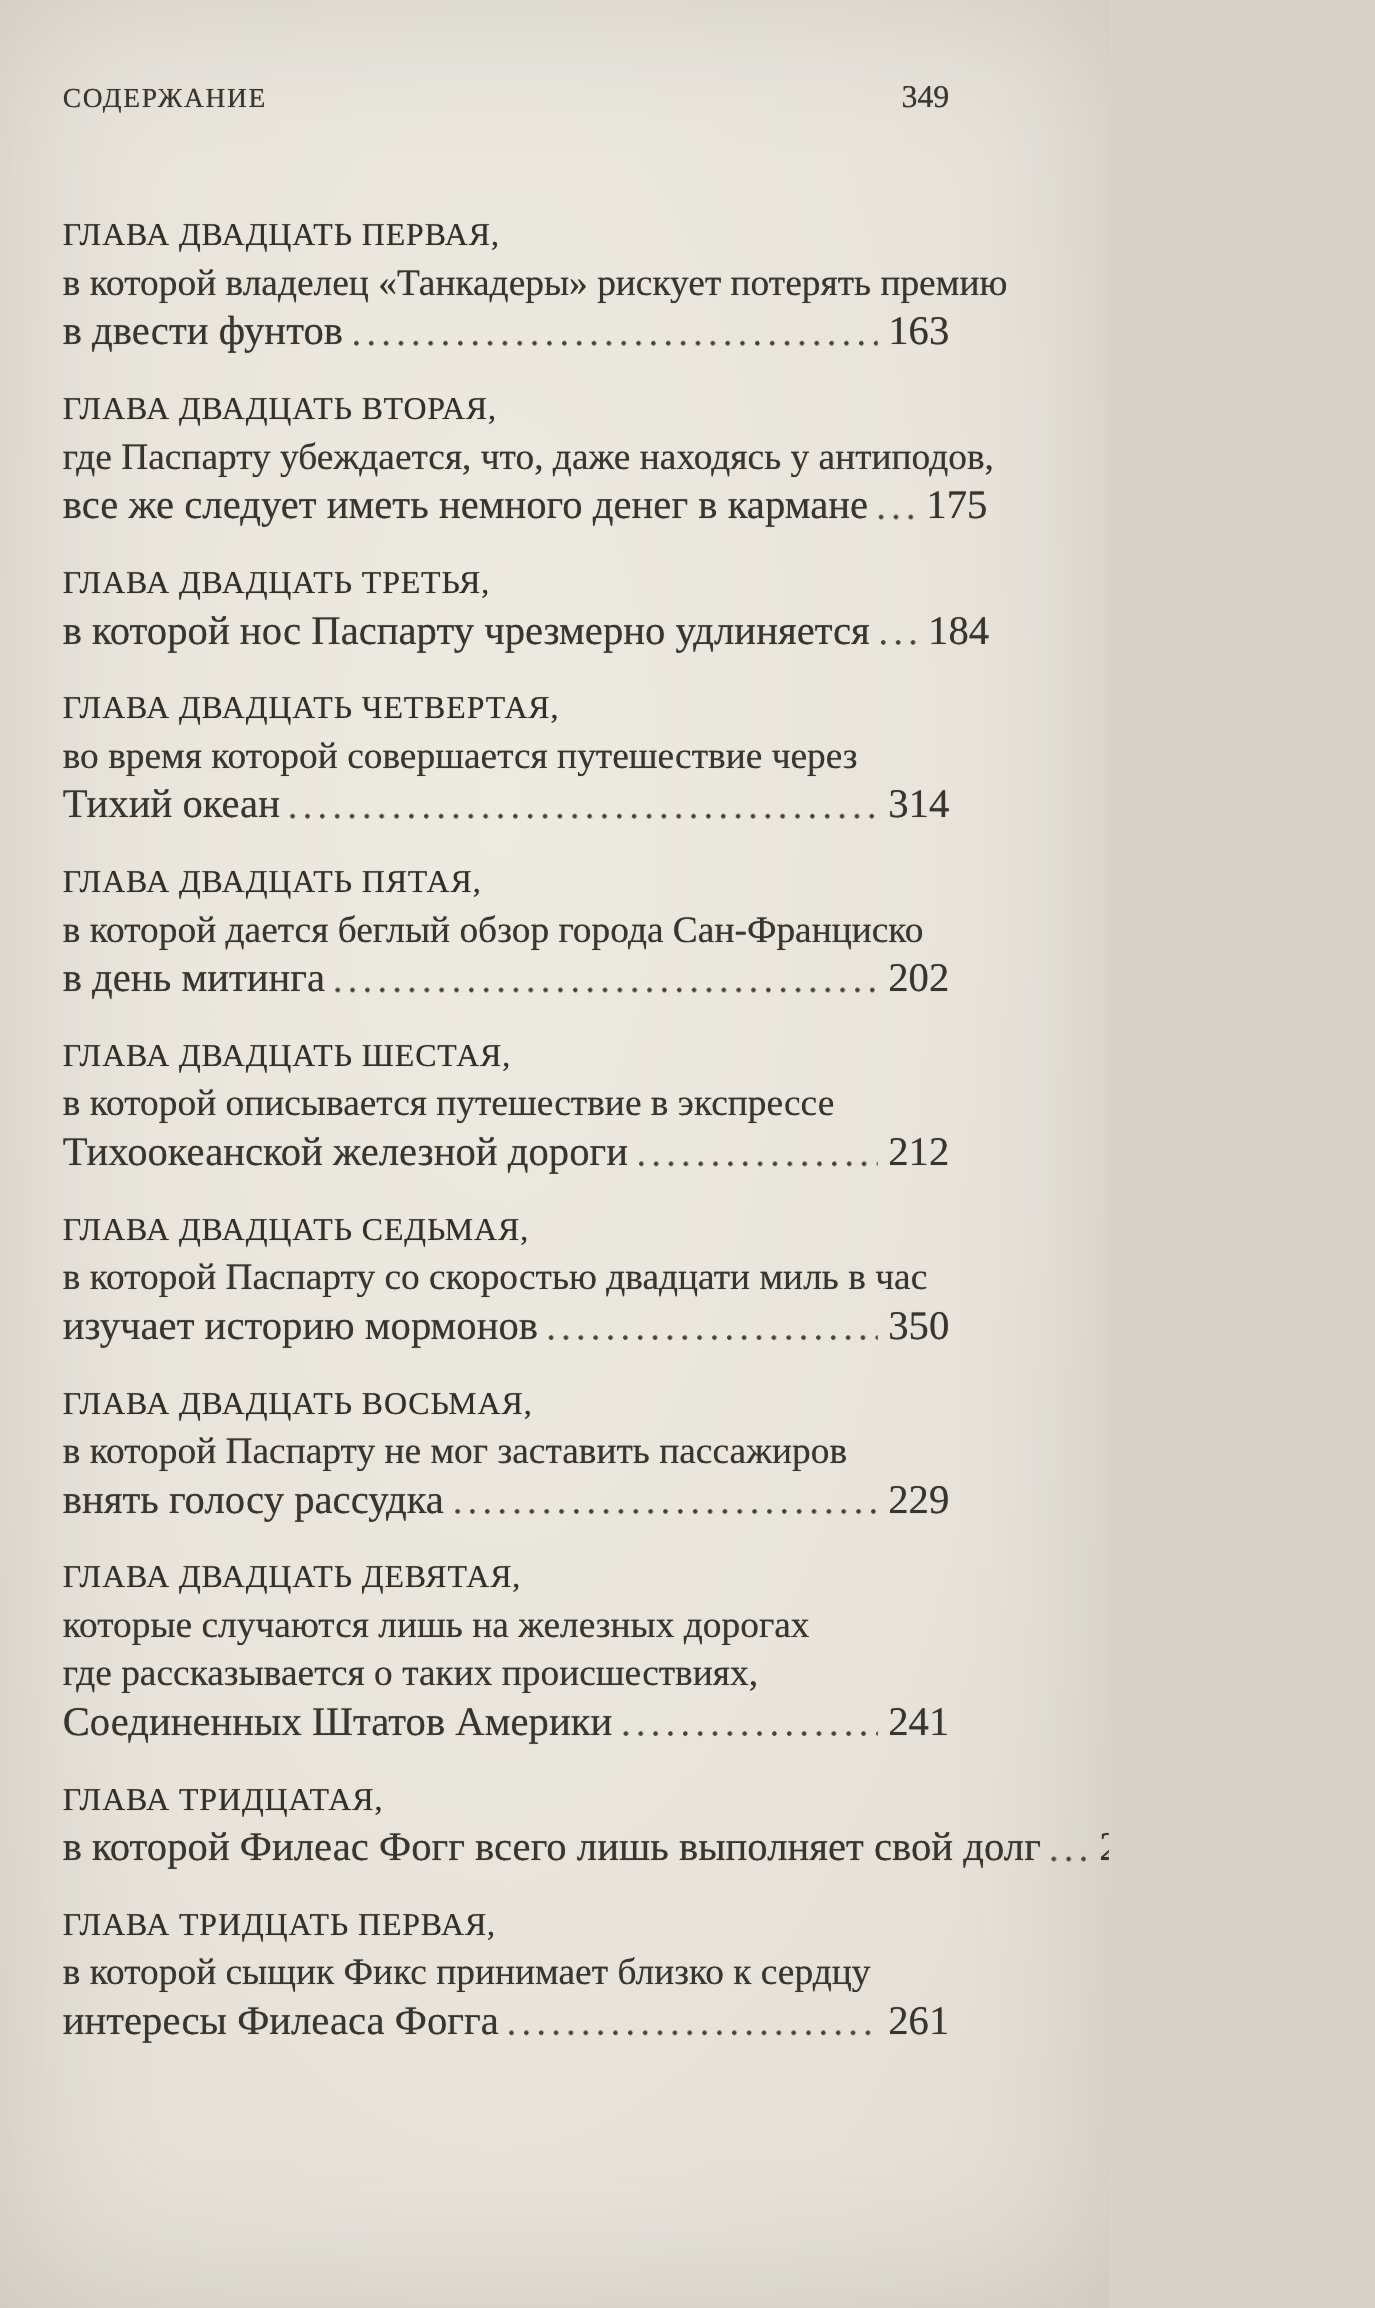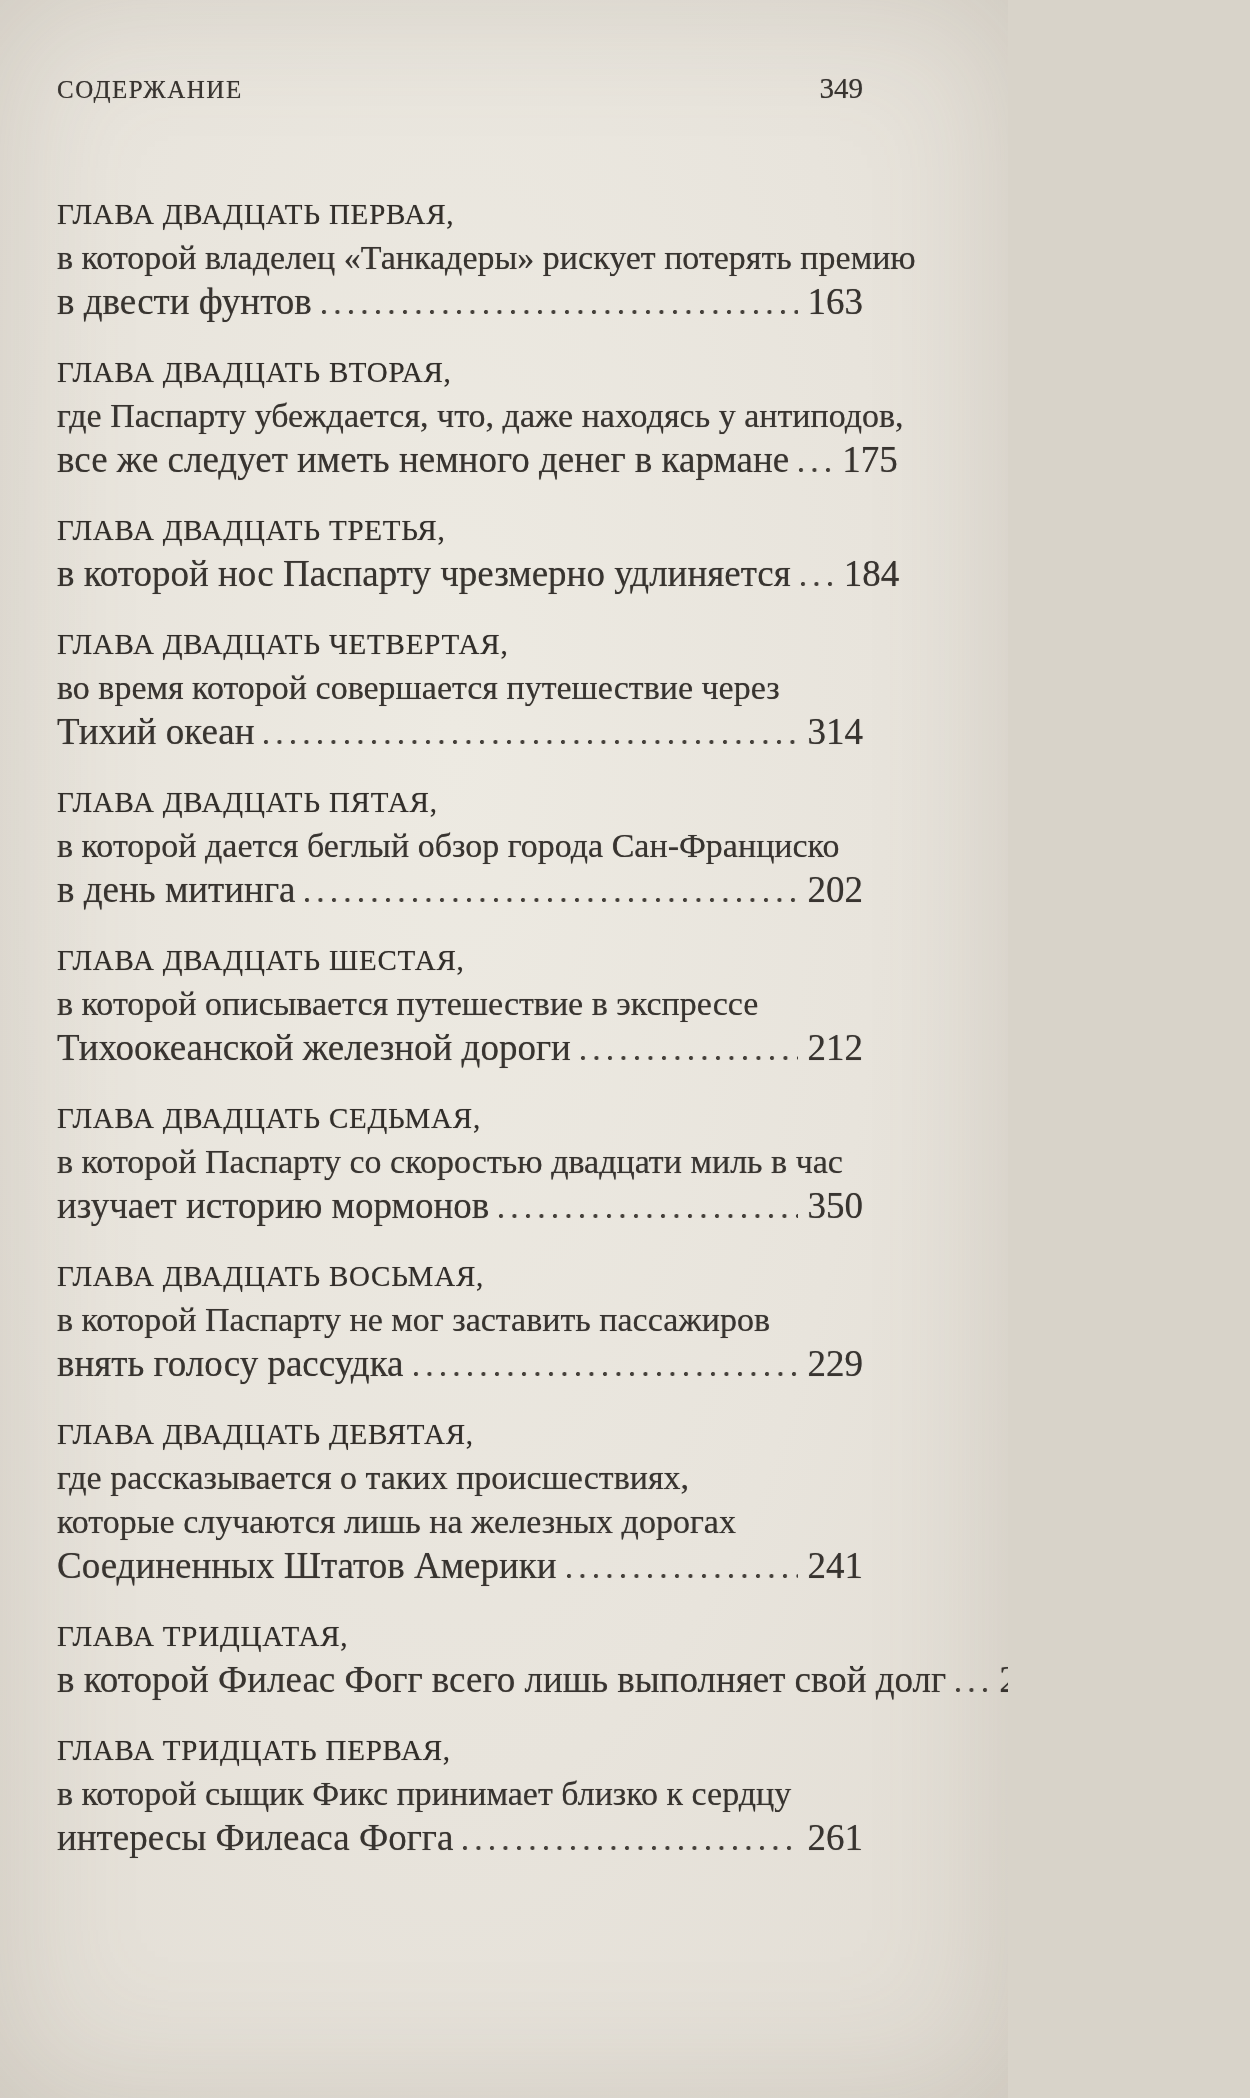--- a/index.html
+++ b/index.html
@@ -185,22 +185,22 @@
     <div class="tail">
       <span class="tail-text">внять голосу рассудка</span>
       <span class="leader"></span>
       <span class="page-num">229</span>
     </div>
   </div>
 
   <div class="entry">
     <div class="entry-title">ГЛАВА ДВАДЦАТЬ ДЕВЯТАЯ,</div>
     <div>
+            <div class="line">которые случаются лишь на железных дорогах</div>
             <div class="line">где рассказывается о таких происшествиях,</div>
-            <div class="line">которые случаются лишь на железных дорогах</div>
           </div>
     <div class="tail">
       <span class="tail-text">Соединенных Штатов Америки</span>
       <span class="leader"></span>
       <span class="page-num">241</span>
     </div>
   </div>
 
   <div class="entry">
     <div class="entry-title">ГЛАВА ТРИДЦАТАЯ,</div>

